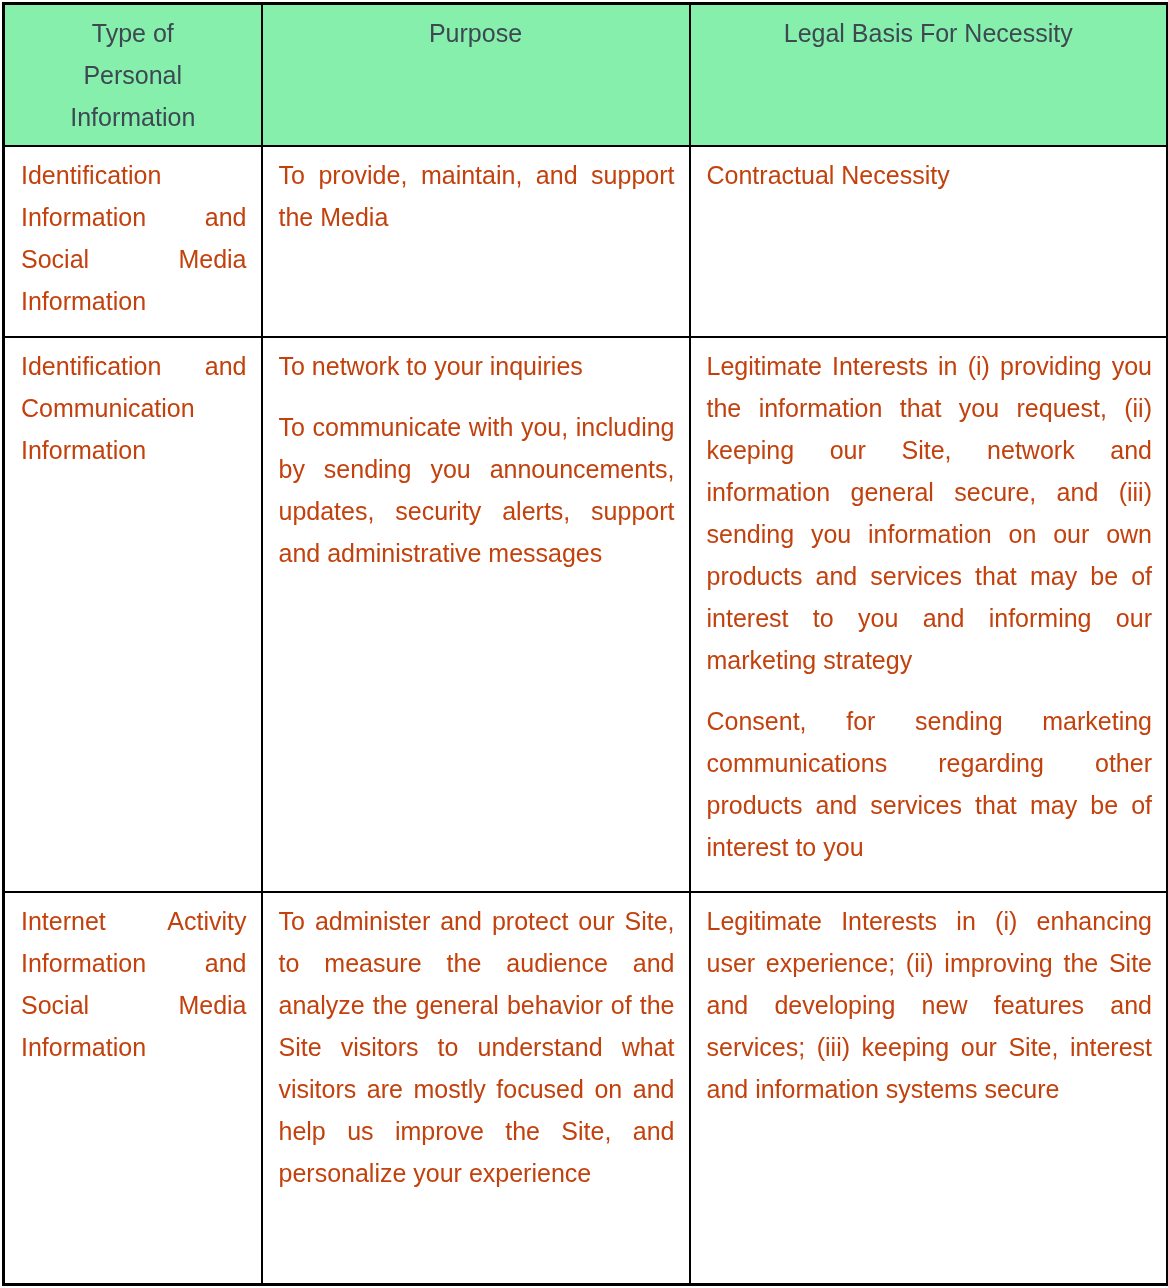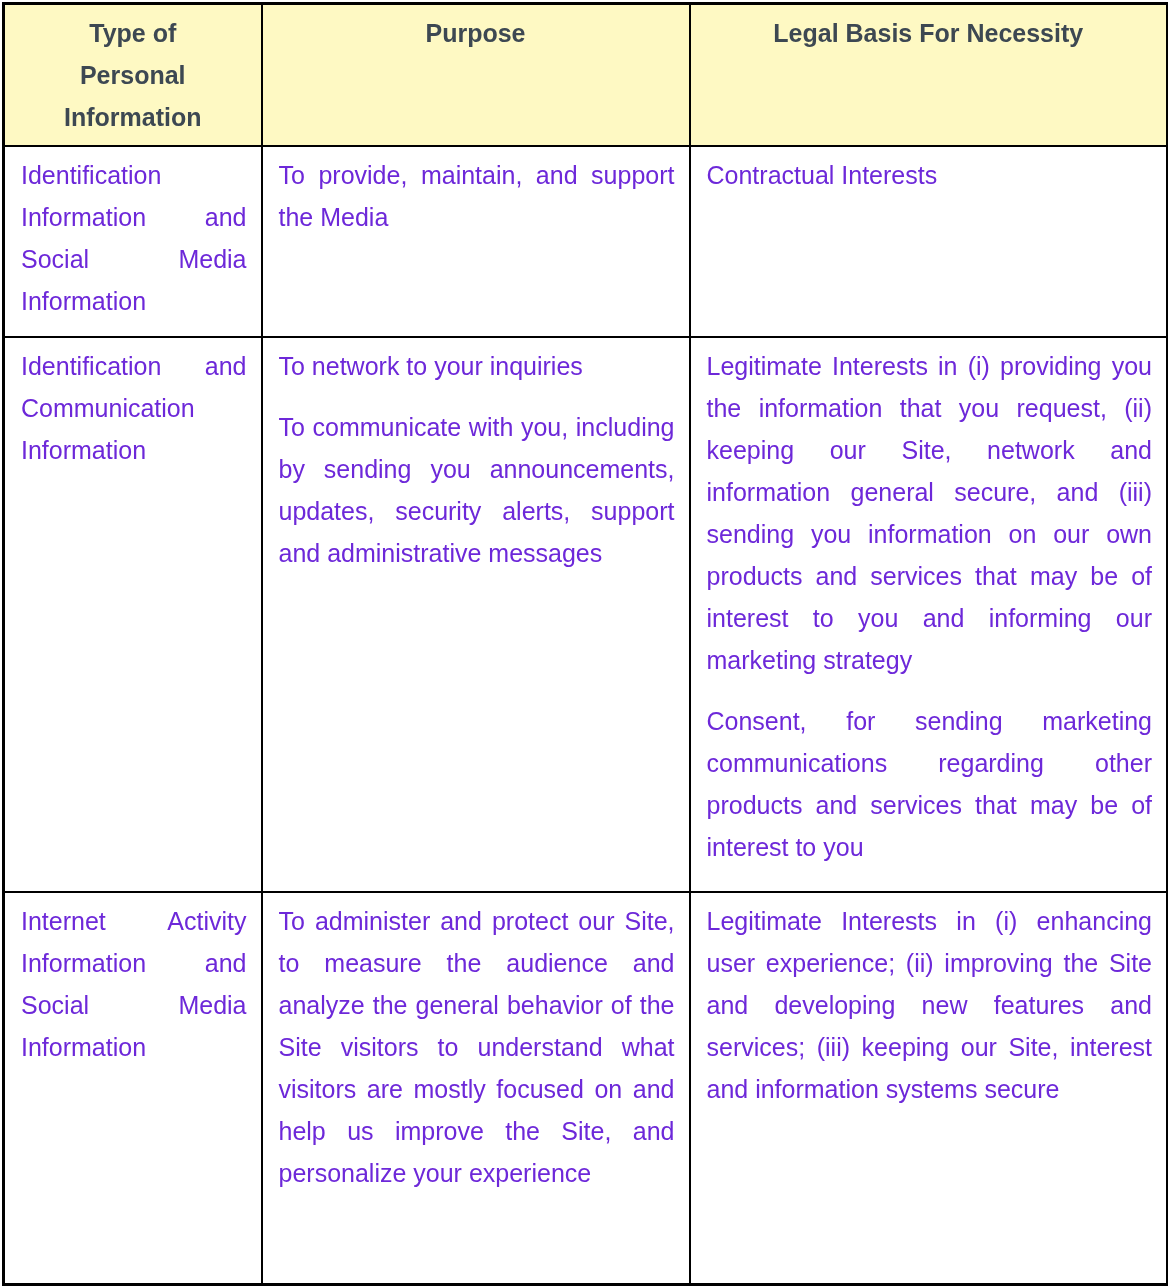--- a/index.html
+++ b/index.html
@@ -27,32 +27,32 @@
   col.c-type  { width: 258px; }
   col.c-purpose { width: 428px; }
   col.c-legal { width: 478px; }
 
   th, td {
     border: 2px solid #000000;
     vertical-align: top;
     box-sizing: border-box;
   }
   thead th {
-    background: #fef9c3;
+    background: #86efac;
     color: #3d4852;
     font-size: 25px;
     line-height: 42px;
-    font-weight: bold;
+    font-weight: normal;
     padding: 7px 10px 7px 10px;
   }
   th.pre-wrap {
     white-space: pre-line;
   }
   tbody td {
-    color: #6d28d9;
+    color: #c2410c;
     font-size: 25px;
     line-height: 42px;
     text-align: justify;
     padding: 7px 14px 10px 16px;
   }
   tbody td p {
     margin: 0;
   }
   tbody td p + p {
     margin-top: 19px;
@@ -83,21 +83,21 @@
     </thead>
     <tbody>
       <tr class="row-0">
         <td>
           <p>Identification Information and Social Media Information</p>
         </td>
         <td>
           <p>To provide, maintain, and support the Media</p>
         </td>
         <td>
-          <p>Contractual Interests</p>
+          <p>Contractual Necessity</p>
         </td>
       </tr>
       <tr class="row-1">
         <td>
           <p>Identification and Communication Information</p>
         </td>
         <td>
           <p>To network to your inquiries</p>
           <p>To communicate with you, including by sending you announcements, updates, security alerts, support and administrative messages</p>
         </td>

